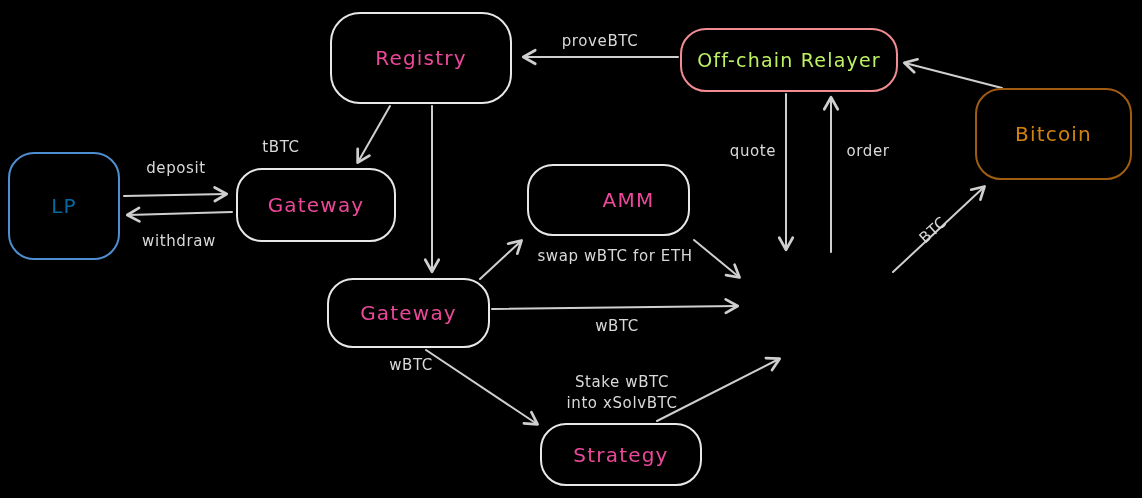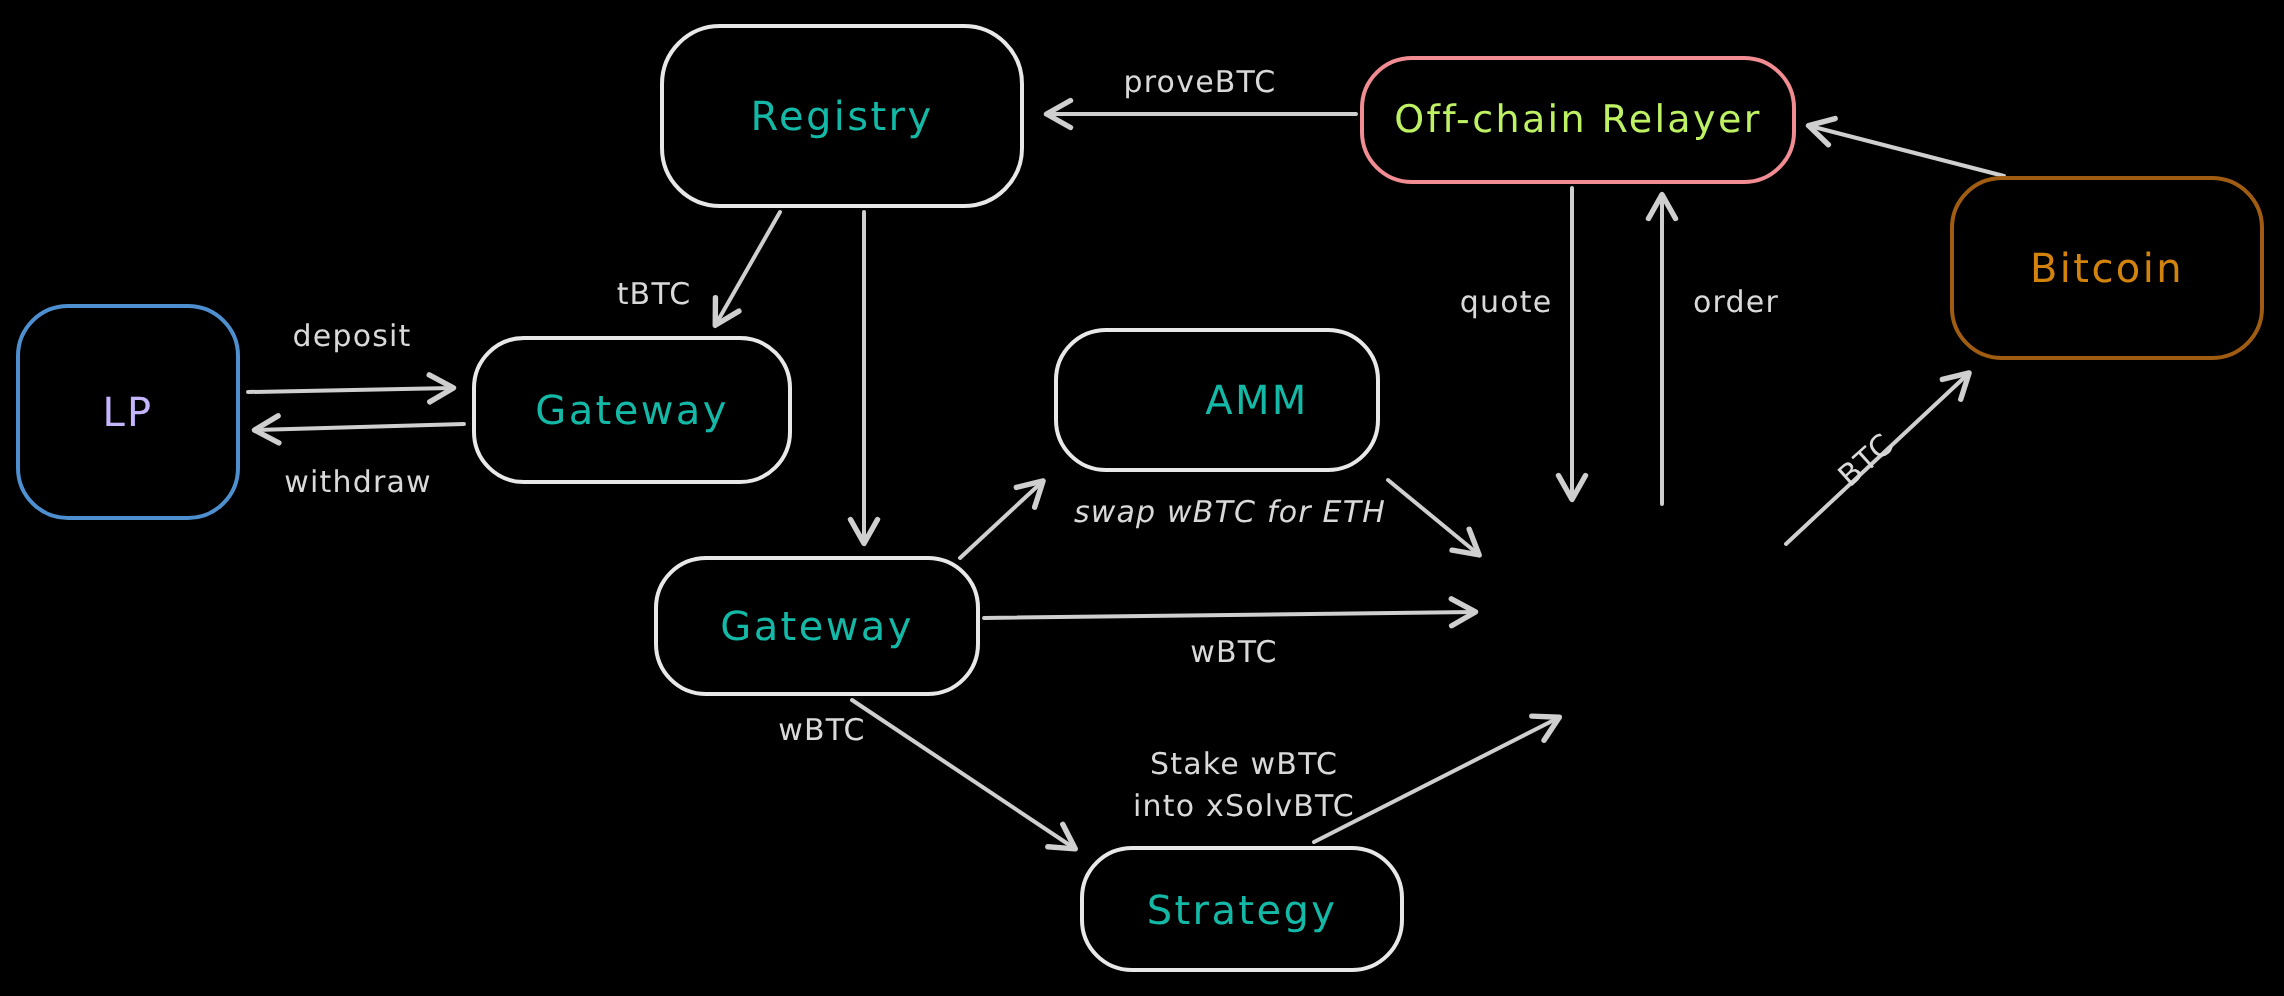--- a/index.html
+++ b/index.html
@@ -14,25 +14,25 @@
   }
   .edges { position: absolute; left: 0; top: 0; pointer-events: none; }
   .node {
     position: absolute;
     border: 2.2px solid #e8e8e8;
     border-radius: 26px;
     background: #000;
     display: flex;
     align-items: center;
     justify-content: center;
-    color: #14b8a6;
+    color: #ec4899;
     font-size: 20px;
     letter-spacing: 1.2px;
   }
-  .node--lp      { border-color: #4e8fd0; color: #c4b5fd; }
+  .node--lp      { border-color: #4e8fd0; color: #0369a1; }
   .node--relayer { border-color: #f18c93; color: #bef264; }
   .node--bitcoin { border-color: #a05d12; color: #d2830e; }
   .node--user    { border-color: #2f9e44; color: #77c77e; }
   .edge-label {
     position: absolute;
     transform: translate(-50%, -50%);
     color: #d9d9d9;
     font-size: 15px;
     letter-spacing: 0.6px;
     white-space: nowrap;
@@ -102,27 +102,27 @@
   <div class="node" style="left:540px; top:423px; width:162px; height:63px;">
     <span>Strategy</span>
   </div>
 
   <div class="edge-label" style="left:600px; top:41px;">proveBTC</div>
 
   <div class="edge-label" style="left:176px; top:168px;">deposit</div>
 
   <div class="edge-label" style="left:179px; top:241px;">withdraw</div>
 
-  <div class="edge-label" style="left:281px; top:147px;margin-left:46px;">tBTC</div>
+  <div class="edge-label" style="left:281px; top:147px;">tBTC</div>
 
   <div class="edge-label" style="left:753px; top:151px;">quote</div>
 
   <div class="edge-label" style="left:868px; top:151px;text-align:center;">order</div>
 
-  <div class="edge-label" style="left:615px; top:256px;font-style:italic;">swap wBTC for ETH</div>
+  <div class="edge-label" style="left:615px; top:256px;">swap wBTC for ETH</div>
 
   <div class="edge-label" style="left:617px; top:326px;">wBTC</div>
 
   <div class="edge-label" style="left:411px; top:365px;">wBTC</div>
 
   <div class="edge-label edge-label--stack" style="left:622px; top:393px;">
     <span>Stake wBTC</span>
     <span>into xSolvBTC</span>
   </div>
 

